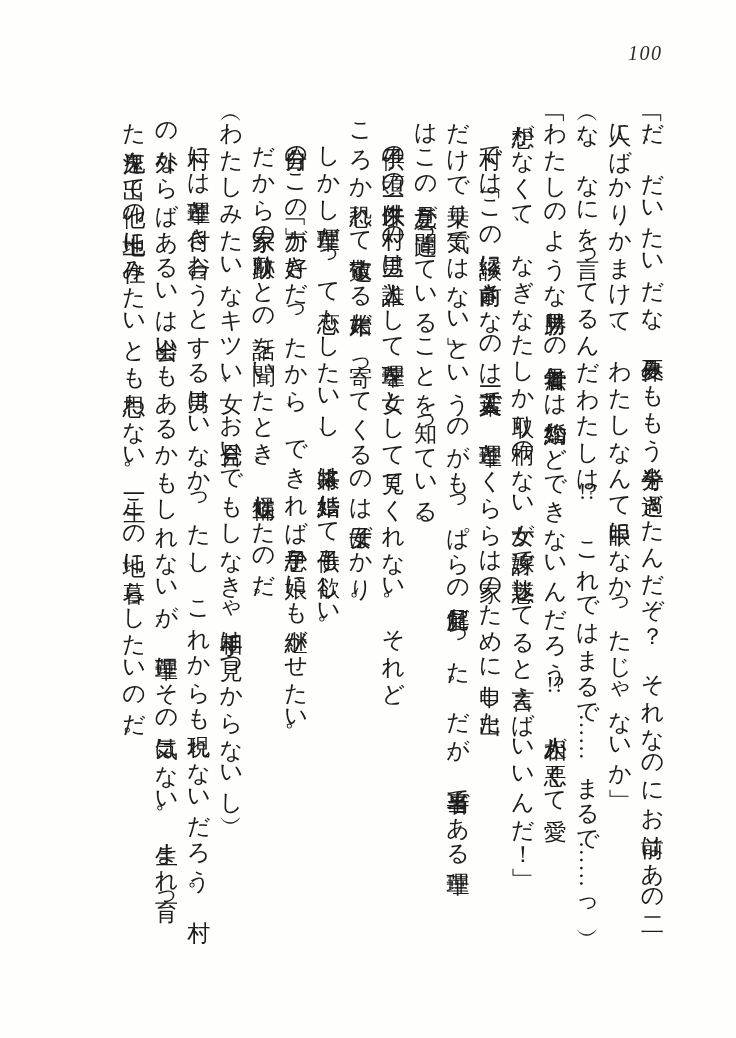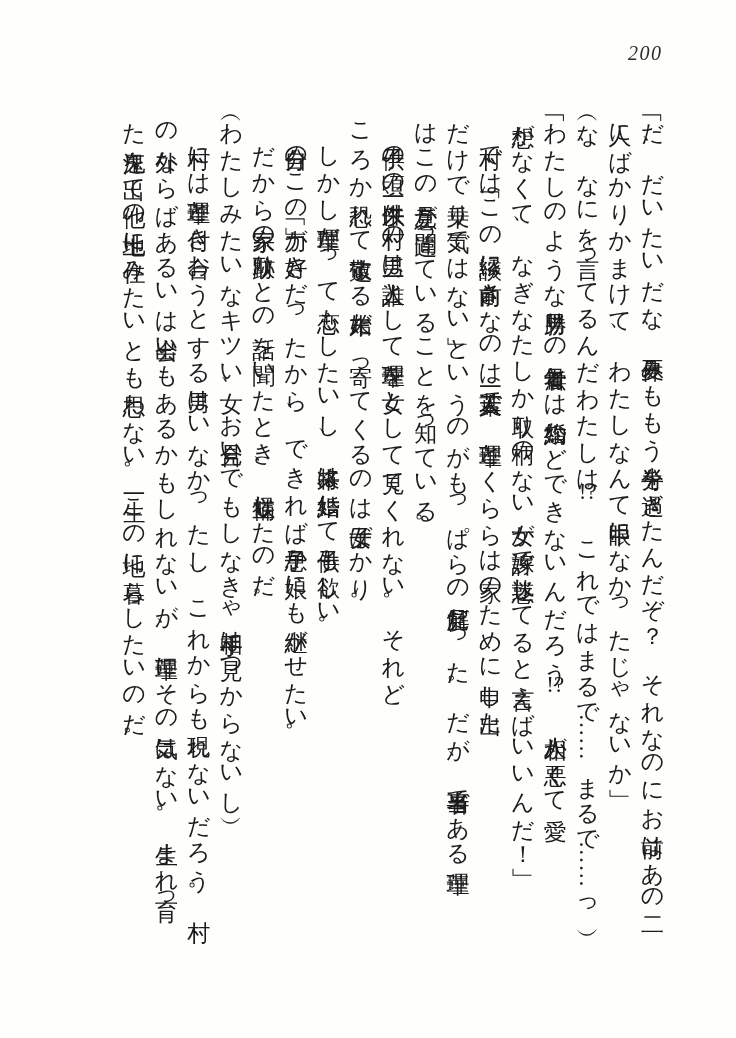--- a/index.html
+++ b/index.html
@@ -44,21 +44,21 @@
   }
   .tcy {
     text-combine-upright: all;
     -webkit-text-combine: horizontal;
   }
 </style>
 </head>
 <body>
 
 <div class="page">
-  <div class="page-number">200</div>
+  <div class="page-number">100</div>
   <div class="text-block" id="text-block">
       <div class="text-line">「だ、だいたいだな、夏休みももう半分を過ぎたんだぞ？　それなのにお前はあの二</div>
       <div class="text-line">人にばかりかまけて、わたしなんて眼中になかったじゃないか」</div>
       <div class="text-line">（な、なにを言ってるんだわたしは<span class="tcy">!?</span>　これではまるで……まるで……っ）</div>
       <div class="text-line">「わたしのような男勝りの無骨者とは婚約などできないんだろう<span class="tcy">!?</span>　人相が悪くて愛</div>
       <div class="text-line">想がなくて、なぎなたしか取り柄のない女が許嫁で迷惑してると言えばいいんだ！」</div>
       <div class="text-line indent-1">村では「この縁談に前向きなのは若葉一人で、理華とくららは家のために申し出た</div>
       <div class="text-line">だけで乗り気ではない」というのがもっぱらの見解だった。だが、当事者である理華</div>
       <div class="text-line">はこの意見が間違っていることを知っている。</div>
       <div class="text-line indent-1">子供の頃の一件以来、村の男は誰一人として理華を女として見てくれない。それど</div>

